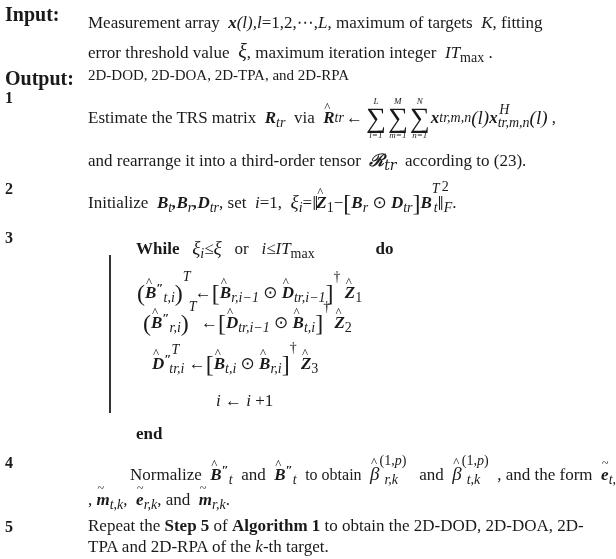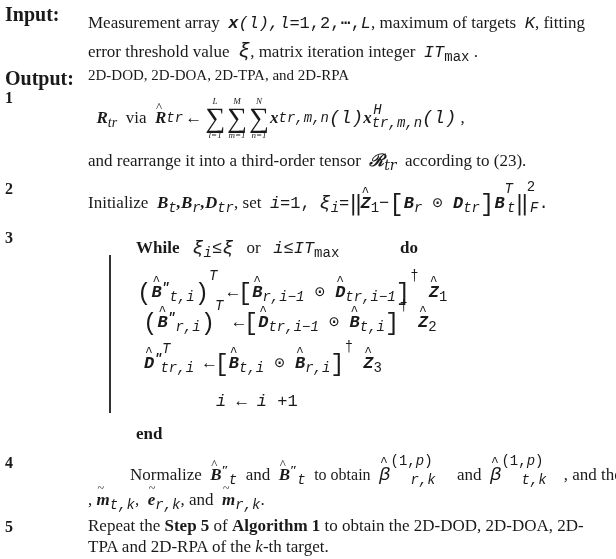--- a/index.html
+++ b/index.html
@@ -5,21 +5,21 @@
   html, body { margin: 0; padding: 0; background: #ffffff; }
   body {
     width: 616px; height: 559px; position: relative; overflow: hidden;
     font-family: "Liberation Serif", "DejaVu Serif", serif;
     color: #1a1a1a; font-size: 17px;
   }
   .abs { position: absolute; white-space: nowrap; }
   .lbl { font-weight: bold; font-size: 20px; }
   .num { font-weight: bold; font-size: 16px; }
   .txt { font-size: 17px; }
-  .m { font-family: Liberation Mono, monospace; font-style: italic; }
+  .m { font-family: Liberation Serif, serif; font-style: italic; }
   .mb { font-style: italic; font-weight: bold; }
   .rm { font-style: normal; }
   sub, sup { font-size: 10px; line-height: 0; }
   .tiny { font-size: 14px; }
   .kw { font-weight: bold; margin-left: 48px; }
   .hat { position: relative; display: inline-block; }
   .hat::before {
     content: "^"; position: absolute; left: 1px; top: -9px;
     font-size: 13px; font-style: normal; font-weight: normal;
   }
@@ -47,30 +47,30 @@
 <body>
 
 <div class="abs lbl" style="left:5px; top:3px;">Input:</div>
 <div class="abs txt" style="left:88px; top:12px;">
   <span>Measurement array</span>&nbsp;
   <span class="m"><b>x</b>(<i>l</i>),<i>l</i><span class="rm">=1,2,⋯,</span><i>L</i></span><span>, maximum of targets</span>&nbsp;
   <span class="m">K</span><span>, fitting</span>
 </div>
 <div class="abs txt" style="left:88px; top:40px;">
   <span>error threshold value</span>&nbsp;
-  <span class="m" style="font-size:20px;">ξ</span><span>, matrix iteration integer</span>&nbsp;
+  <span class="m" style="font-size:20px;">ξ</span><span>, maximum iteration integer</span>&nbsp;
   <span class="m"><span>IT</span><sub class="rm tiny">max</sub></span>&nbsp;<span>.</span>
 </div>
 
 <div class="abs lbl" style="left:5px; top:67px;">Output:</div>
 <div class="abs txt" style="left:88px; top:67px; font-family:Liberation Serif, serif; font-size:15px;">2D-DOD, 2D-DOA, 2D-TPA, and 2D-RPA</div>
 
 <div class="abs num" style="left:5px; top:89px;">1</div>
 <div class="abs txt" style="left:88px; top:96px; height:44px; display:flex; align-items:center;">
-  &nbsp;&nbsp;
+  <span>Estimate the TRS matrix</span>&nbsp;&nbsp;
   <span class="mb">R<sub class="rm tiny" style="font-style:italic;font-weight:normal;">tr</sub></span>&nbsp;&nbsp;
   <span>via</span>&nbsp;&nbsp;
   <span class="mb hat">R</span><sub class="m tiny">tr</sub>
   <span class="rm" style="margin:0 2px;">←</span>
   <span class="sum">
       <span class="lim">L</span>
       <span class="sig">∑</span>
       <span class="lim">l=1</span>
     </span>
   <span class="sum">
@@ -110,21 +110,21 @@
 </div>
 
 <div class="vline"></div>
 
 <div class="abs txt" style="left:137px; top:280px;">
   <span class="m"><span class="big">(</span><span class="mb hat">B</span><span class="mb" style="font-size:13px;vertical-align:6px;">″</span><sub class="tiny">t,i</sub><span class="big">)</span><sup class="tiny" style="position:relative;top:-10px;">T</sup> <span class="rm">←</span><span class="big">[</span><span class="mb hat">B</span><sub class="tiny">r,i−1</sub> <span class="odot">⊙</span> <span class="mb hat">D</span><sub class="tiny">tr,i−1</sub><span class="big">]</span><sup class="rm tiny" style="position:relative;top:-10px;">†</sup> <span class="mb hat">Z</span><sub class="rm tiny">1</sub></span>
 </div>
 <div class="abs txt" style="left:143px; top:310px;">
   <span class="m"><span class="big">(</span><span class="mb hat">B</span><span class="mb" style="font-size:13px;vertical-align:6px;">″</span><sub class="tiny">r,i</sub><span class="big">)</span><sup class="tiny" style="position:relative;top:-10px;">T</sup> <span class="rm">←</span><span class="big">[</span><span class="mb hat">D</span><sub class="tiny">tr,i−1</sub> <span class="odot">⊙</span> <span class="mb hat">B</span><sub class="tiny">t,i</sub><span class="big">]</span><sup class="rm tiny" style="position:relative;top:-10px;">†</sup> <span class="mb hat">Z</span><sub class="rm tiny">2</sub></span>
 </div>
-<div class="abs txt" style="left:144px; top:351px;">
+<div class="abs txt" style="left:152px; top:351px;">
   <span class="m"><span class="mb hat">D</span><span class="mb" style="font-size:13px;vertical-align:6px;">″</span><sup class="tiny" style="position:relative;top:-8px;">T</sup><sub class="tiny" style="margin-left:-10px;">tr,i</sub> <span class="rm">←</span><span class="big">[</span><span class="mb hat">B</span><sub class="tiny">t,i</sub> <span class="odot">⊙</span> <span class="mb hat">B</span><sub class="tiny">r,i</sub><span class="big">]</span><sup class="rm tiny" style="position:relative;top:-10px;">†</sup> <span class="mb hat">Z</span><sub class="rm tiny">3</sub></span>
 </div>
 <div class="abs txt" style="left:216px; top:391px;">
   <span class="m">i <span class="rm">←</span> i <span class="rm">+1</span></span>
 </div>
 
 <div class="abs txt kw" style="left:88px; top:424px;">end</div>
 
 <div class="abs num" style="left:5px; top:454px;">4</div>
 <div class="abs txt" style="left:88px; top:462px;margin-left:42px;">

